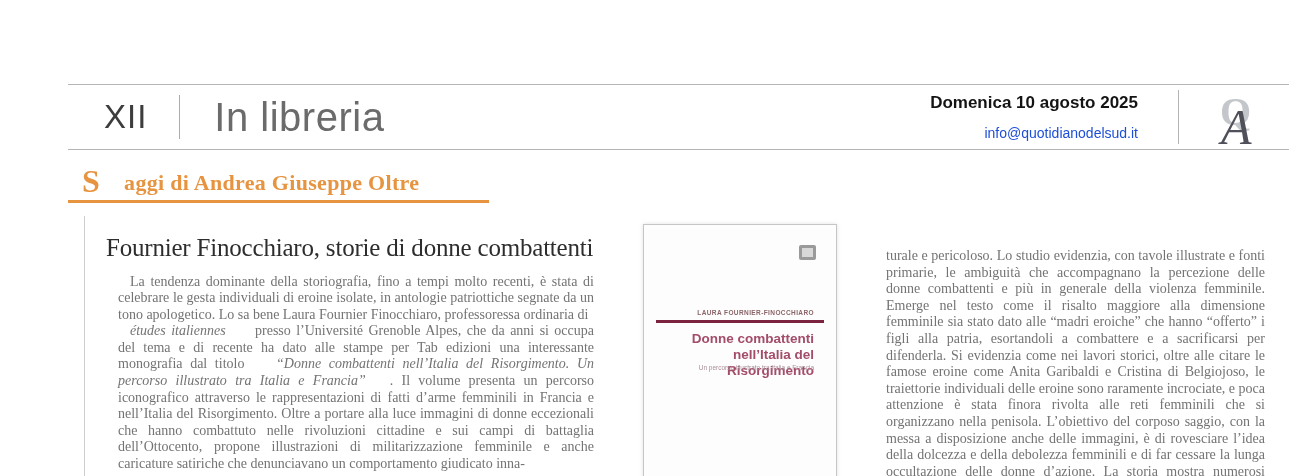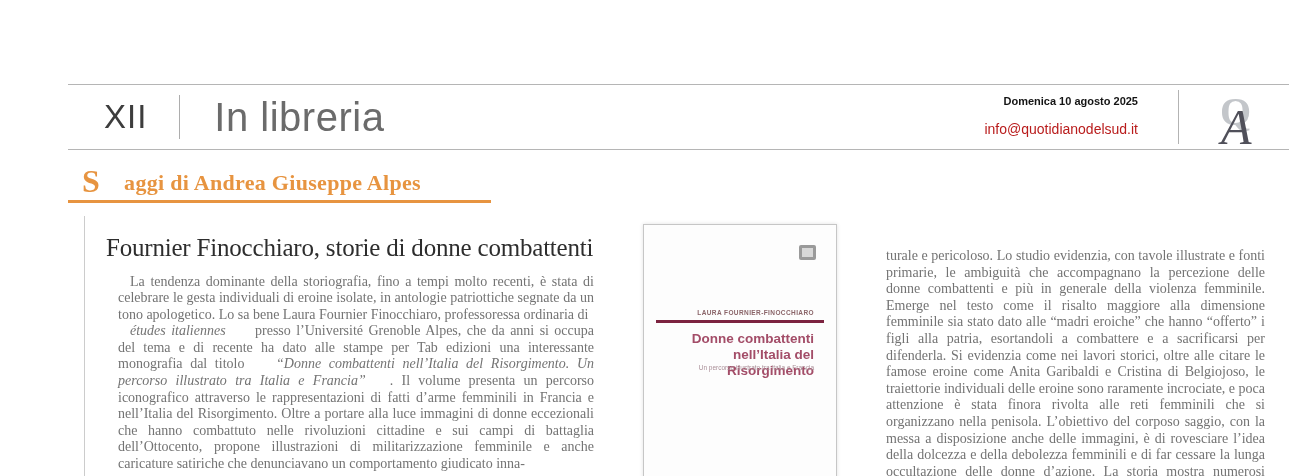--- a/index.html
+++ b/index.html
@@ -18,22 +18,22 @@
   .header-rule{position:absolute;left:20px;right:25px;top:101px;border-top:1px solid var(--rule);}
   header{position:absolute;left:20px;right:25px;top:37px;height:64px;
          display:flex;justify-content:space-between;align-items:center;
          font-family:"Liberation Sans",sans-serif;}
   .header-left{display:flex;align-items:center;height:100%;}
   .page-number{font-size:33px;color:#3d3d3d;letter-spacing:1px;padding-left:12px;}
   .vdiv{width:1px;height:44px;background:#adadad;margin:0 22px 0 20px;}
   .section-title{font-size:40px;color:#6b6b6b;letter-spacing:.5px;}
   .header-right{display:flex;align-items:center;height:100%;}
   .dateblock{text-align:right;line-height:1.25;}
-  .date{font-size:11px;font-weight:bold;color:#141414;padding-left:24px;}
-  .email{font-size:14px;color:#b91c1c;}
+  .date{font-size:17px;font-weight:bold;color:#141414;padding-left:24px;}
+  .email{font-size:14px;color:#1d4ed8;}
   .vdiv2{width:1px;height:54px;background:#b3b3b3;margin:0 16px;}
   .logo{position:relative;width:58px;height:54px;flex:0 0 auto;}
   .logo-q{position:absolute;right:2px;bottom:0;font-family:"Liberation Serif",serif;
           font-size:40px;color:#c3c6ca;font-weight:bold;line-height:1;}
   .logo-a{position:absolute;left:2px;top:0;font-family:"Liberation Serif",serif;
           font-style:italic;font-size:50px;color:#50505a;line-height:1;}
 
   
   .kicker{position:absolute;left:20px;top:122px;display:inline-block;
           color:var(--accent-orange);font-weight:bold;font-size:22px;
@@ -92,21 +92,21 @@
       <span class="vdiv2"></span>
       <div class="logo">
         <span class="logo-q">Q</span>
         <span class="logo-a">A</span>
       </div>
     </div>
   </header>
 
   <div class="header-rule"></div>
 
-  <div class="kicker"><span class="kicker-initial">S</span><span>aggi di Andrea Giuseppe Alpes</span></div>
+  <div class="kicker"><span class="kicker-initial">S</span><span>aggi di Andrea Giuseppe Oltre</span></div>
 
   <div class="article">
 
     <div class="col-left">
       <h1 class="article-title">Fournier Finocchiaro, storie di donne combattenti</h1>
       <p class="body"><span>La tendenza dominante della storiografia, fino a tempi molto recenti, è stata di celebrare le gesta individuali di eroine isolate, in antologie patriottiche segnate da un tono apologetico. Lo sa bene Laura Fournier Finocchiaro, professoressa ordinaria di </span><em>études italiennes</em><span> presso l’Université Grenoble Alpes, che da anni si occupa del tema e di recente ha dato alle stampe per Tab edizioni una interessante monografia dal titolo </span><em>“Donne combattenti nell’Italia del Risorgimento. Un percorso illustrato tra Italia e Francia”</em><span>. Il volume presenta un percorso iconografico attraverso le rappresentazioni di fatti d’arme femminili in Francia e nell’Italia del Risorgimento. Oltre a portare alla luce immagini di donne eccezionali che hanno combattuto nelle rivoluzioni cittadine e sui campi di battaglia dell’Ottocento, propone illustrazioni di militarizzazione femminile e anche caricature satiriche che denunciavano un comportamento giudicato inna-</span></p>
     </div>
 
     <div class="book">
       <div class="pub-logo"></div>

